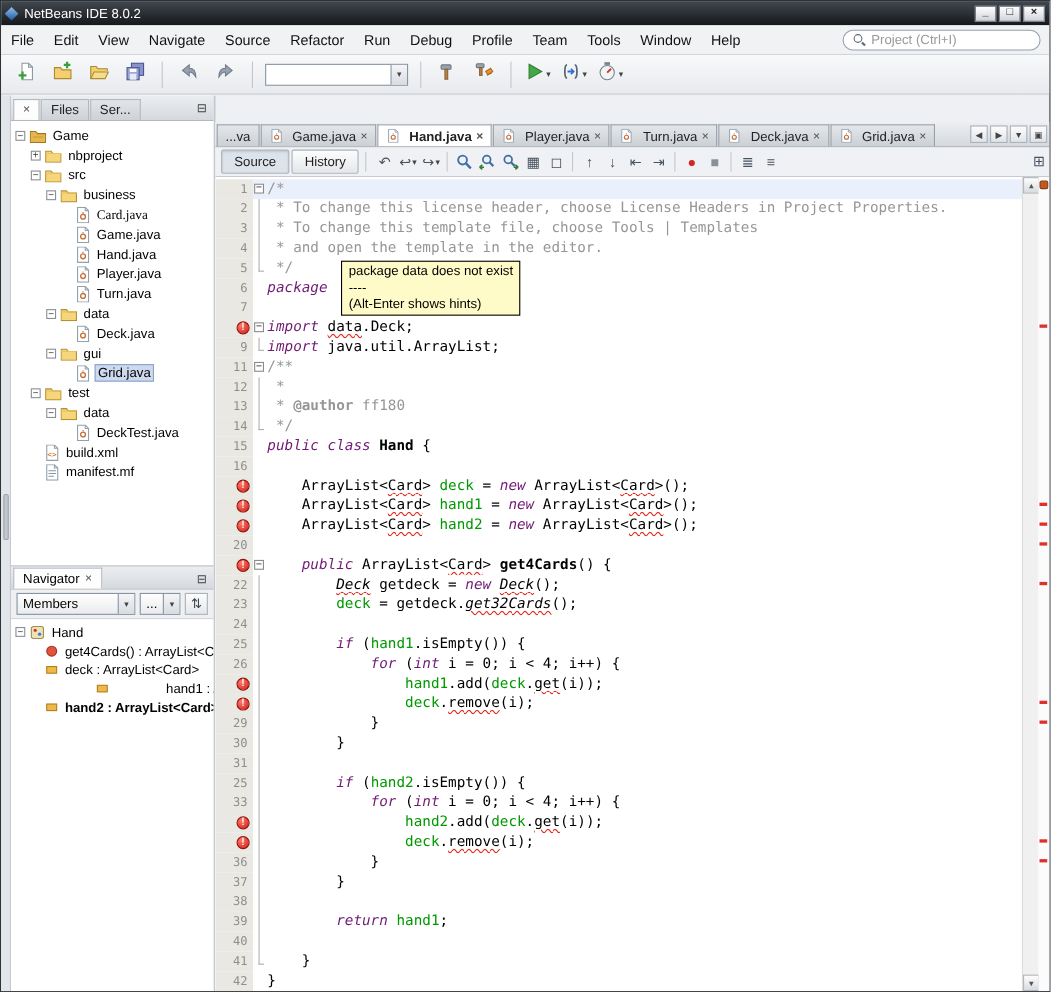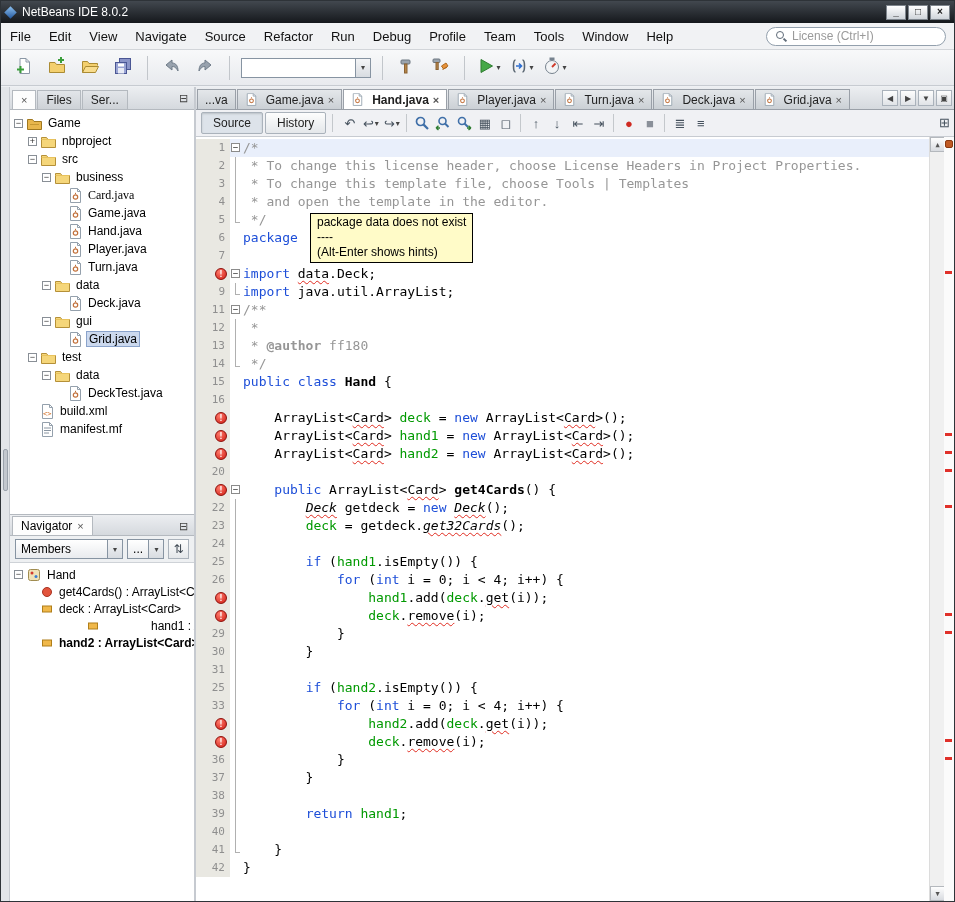--- a/index.html
+++ b/index.html
@@ -59,21 +59,21 @@
              display:flex;align-items:flex-end;font-size:12px;position:relative;padding-left:2px;}
   .navtab{height:19px;display:flex;align-items:center;gap:5px;padding:0 8px;border:1px solid #b4b9bf;border-bottom:none;background:#fdfdfd;}
   .navtoolbar{height:27px;background:#eef0f2;border-bottom:1px solid #ced2d7;display:flex;align-items:center;gap:4px;padding:0 5px;font-size:12px;}
   .ncombo{height:20px;border:1px solid #8794a2;background:linear-gradient(#ffffff,#e9ebee);display:flex;align-items:center;}
   .ncombo .cval{padding:0 5px;}
   .nicon{width:22px;height:20px;border:1px solid #aab2bb;background:linear-gradient(#fdfdfd,#e4e7ea);
          display:flex;align-items:center;justify-content:center;font-size:12px;color:#3c4650;}
   .navtree{flex:1;background:#fff;font-size:12px;overflow:hidden;padding-top:3px;}
   .navtree .trow{height:17px;}
   
-  .editor{flex:1;display:flex;flex-direction:column;min-width:0;background:#fff;}
+  .editor{flex:1;display:flex;flex-direction:column;min-width:0;background:#fff;margin-top:24px;}
   .etabs{height:23px;background:linear-gradient(#eceef1,#d5d9de);border-bottom:1px solid #9aa0a8;
          display:flex;align-items:flex-end;font-size:12px;position:relative;overflow:hidden;padding-left:1px;}
   .etab{height:20px;display:flex;align-items:center;gap:4px;padding:0 7px;margin-right:1px;white-space:nowrap;
         border:1px solid #9aa0a8;border-bottom:none;background:linear-gradient(#e4e7ea,#cbd0d5);color:#222;}
   .etab.active{background:#fff;font-weight:bold;}
   .etabctrl{position:absolute;right:2px;top:3px;display:flex;gap:2px;background:inherit;}
   .tcbtn{width:16px;height:16px;border:1px solid #aab2bb;background:linear-gradient(#fdfdfd,#e0e3e7);
          display:flex;align-items:center;justify-content:center;font-size:8px;color:#444;}
   .etoolbar{height:27px;background:#f0f1f4;border-bottom:1px solid #c7cbd1;display:flex;align-items:center;
             padding:0 5px;gap:2px;font-size:12px;position:relative;}
@@ -92,21 +92,21 @@
   .gut.gerr{display:flex;align-items:center;justify-content:flex-end;padding-right:3px;}
   .ebadge{width:12px;height:12px;border-radius:50%;border:1px solid #8f0f0a;color:#fff;font-size:9px;font-weight:bold;
           line-height:10px;text-align:center;background:radial-gradient(circle at 35% 30%,#ff7a6b,#cf1d15);}
   .fold{width:13px;flex:none;position:relative;}
   .fm{position:absolute;left:1px;top:4px;width:9px;height:9px;border:1px solid #8b8b8b;background:#fff;
       font-size:9px;line-height:7px;text-align:center;color:#333;}
   .fl{position:absolute;left:5px;top:0;bottom:0;width:1px;background:#b0b0b0;}
   .fe{position:absolute;left:5px;top:0;height:12px;width:5px;border-left:1px solid #b0b0b0;border-bottom:1px solid #b0b0b0;}
   .src{flex:1;white-space:pre;line-height:18px;color:#000;}
   .caret-line .src,.caret-line .fold{background:#e9effb;}
-  .s-p{color:#000;} .s-k{color:#1d4ed8;} .s-c{color:#969696;} .s-cb{color:#969696;font-weight:bold;}
+  .s-p{color:#000;} .s-k{color:#701a75;font-style:italic;} .s-c{color:#969696;} .s-cb{color:#969696;font-weight:bold;}
   .s-f{color:#009900;} .s-b{color:#000;font-weight:bold;}
   .s-e,.s-ei{text-decoration-line:underline;text-decoration-style:wavy;text-decoration-color:#e02b20;text-decoration-thickness:1px;text-underline-offset:2px;}
   .s-ei{font-style:italic;}
   
   .tooltip{position:absolute;left:114px;top:76px;background:#fffbc8;border:1px solid #000;z-index:6;
            font-family:"Liberation Sans",sans-serif;font-size:12px;color:#000;padding:1px 6px 2px 6px;line-height:15px;}
   
   .vscroll{position:absolute;right:10px;top:0;bottom:0;width:15px;background:#f0f0f0;border-left:1px solid #dcdcdc;}
   .sarrow{position:absolute;left:0;width:15px;height:15px;background:linear-gradient(#fefefe,#d8dbe0);
           border:1px solid #b4b8bd;display:flex;align-items:center;justify-content:center;font-size:7px;color:#555;}
@@ -140,21 +140,21 @@
         <div class="menu-item">Run</div>
         <div class="menu-item">Debug</div>
         <div class="menu-item">Profile</div>
         <div class="menu-item">Team</div>
         <div class="menu-item">Tools</div>
         <div class="menu-item">Window</div>
         <div class="menu-item">Help</div>
       </span>
     <span class="searchbox">
       <span class="mag"></span>
-      <span>License (Ctrl+I)</span>
+      <span>Project (Ctrl+I)</span>
     </span>
   </div>
 
   <div class="maintoolbar" id="maintoolbar">
       <span class="tbtn">
         <span><svg width="18" height="18" viewBox="0 0 18 18">
             <path d="M5 1.5h6l3.5 3.5v11.5H5z" fill="#fff" stroke="#8a97a5"></path>
             <path d="M11 1.5V5h3.5" fill="none" stroke="#8a97a5"></path>
             <path d="M2 12.5h7" stroke="#3a9e3a" stroke-width="2"></path>
             <path d="M5.5 9v7" stroke="#3a9e3a" stroke-width="2"></path>

